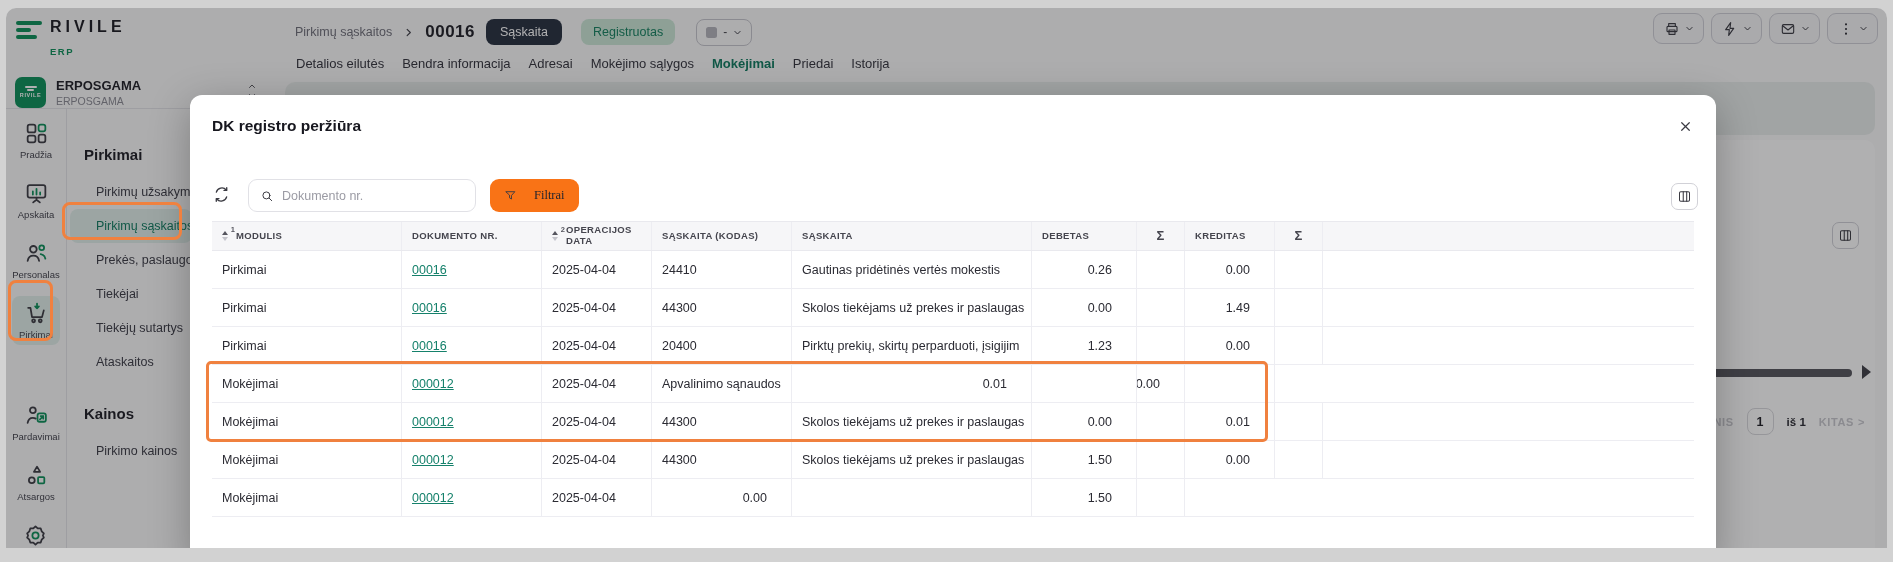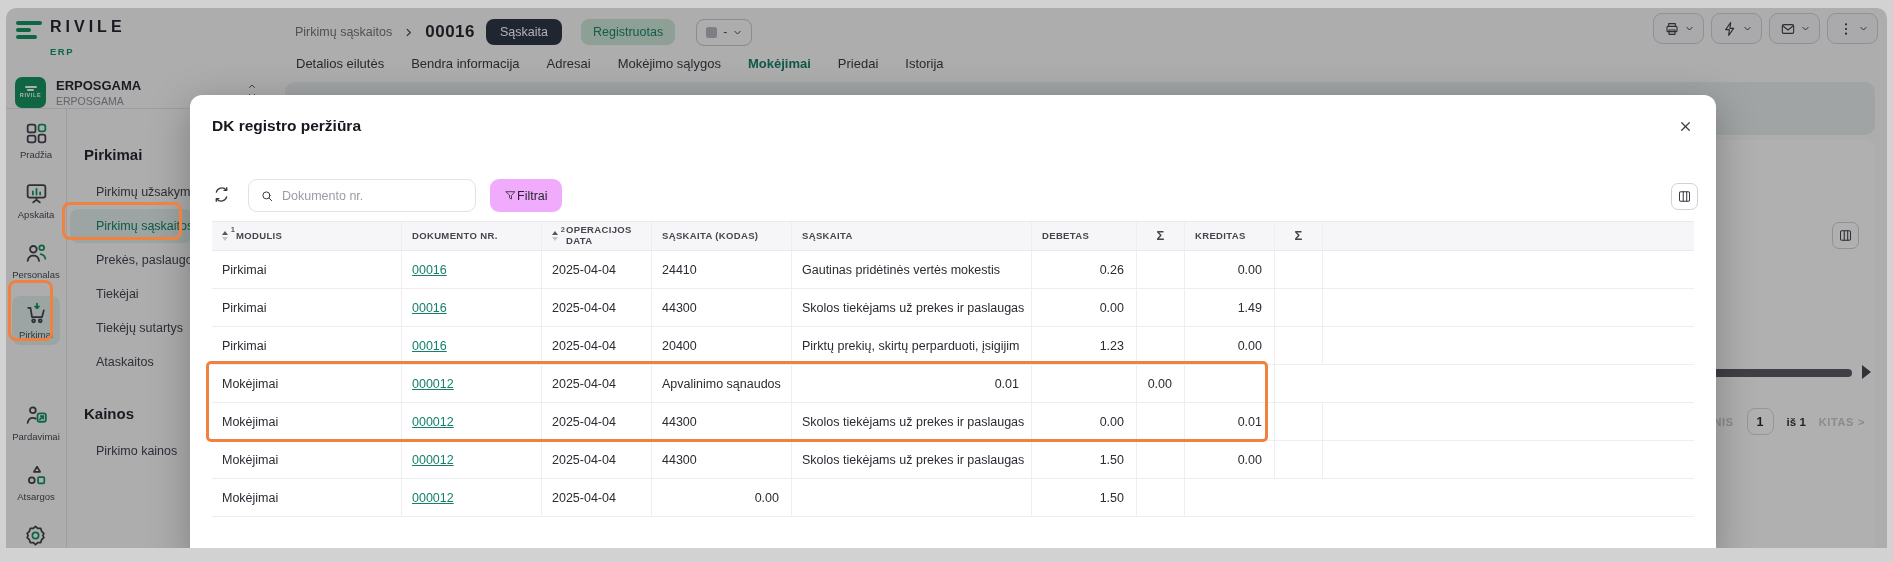--- a/index.html
+++ b/index.html
@@ -54,21 +54,21 @@
   .status-select{margin-left:10px;height:27px;border:1.5px solid #c6c6cd;border-radius:8px;display:flex;align-items:center;gap:6px;padding:0 9px;background:transparent}
   .status-swatch{width:11px;height:11px;border-radius:2.5px;background:#b4b4bb}
   .status-dash{font-size:12px;color:#3f3f46}
   .chev9 svg{width:9px;height:9px}
 
   .actions{position:absolute;right:9px;top:5px;display:flex;gap:7px}
   .action-btn{width:51px;height:31px;border:1.5px solid #cfcfd6;border-radius:9px;background:#f6f6f8;display:flex;align-items:center;justify-content:center;gap:5px}
   .action-btn .icon svg{width:16px;height:16px}
   .action-btn .chev svg{width:9px;height:9px}
 
-  .tabs{position:absolute;left:289px;top:42px;display:flex;gap:25px}
+  .tabs{position:absolute;left:289px;top:42px;display:flex;gap:16px}
   .tab{font-size:13px;color:#33333c;padding:6px 1px 11px}
   .tab.active{color:var(--tab-active);font-weight:bold;border-bottom:3px solid var(--tab-underline)}
 
   
   .toggle-strip{position:absolute;left:279px;top:74px;width:1590px;height:53px;background:#e9edeb;border-radius:10px;display:flex;align-items:center;gap:150px;padding:0 18px;overflow:hidden}
   .toggle-group{display:flex;align-items:center;gap:12px;white-space:nowrap}
   .toggle-pill{width:34px;height:18px;border-radius:9px;background:#d6dbd9;position:relative;flex:none}
   .toggle-pill i{position:absolute;left:2px;top:2px;width:14px;height:14px;border-radius:50%;background:#fff;box-shadow:0 1px 2px rgba(0,0,0,.2)}
   .toggle-label{font-size:12.5px;color:#3f3f48}
   .content-panel{position:absolute;left:279px;top:132px;width:1590px;height:422px;background:#fff;border-radius:10px 10px 0 0}
@@ -88,39 +88,39 @@
   .modal-title{position:absolute;left:22px;top:22px;font-size:15.5px;font-weight:bold;color:#17171f}
   .modal-close{position:absolute;right:22px;top:22px;width:18px;height:18px;color:#2f2f37;display:flex;align-items:center;justify-content:center}
   .modal-close svg{width:13px;height:13px}
   .modal-toolbar{position:absolute;left:22px;top:84px;height:33px;display:flex;align-items:center;gap:14px}
   .refresh-btn{width:22px;height:22px;color:#2f2f37}
   .refresh-btn svg{width:19px;height:19px}
   .search-box{width:228px;height:33px;border:1.5px solid #e1e1e6;border-radius:9px;display:flex;align-items:center;gap:8px;padding:0 11px;background:#fff}
   .search-box .icon svg{width:14px;height:14px}
   .search-box input{border:none;outline:none;flex:1;font-size:12.5px;font-family:inherit;color:#2b2b33;background:transparent}
   .search-box input::placeholder{color:#9b9ba4}
-  .filter-btn{height:33px;border:none;border-radius:9px;background:#f0abfc;display:flex;align-items:center;gap:0;padding:0 14px;font-size:12.5px;color:#26262e;font-family:Liberation Sans, sans-serif}
+  .filter-btn{height:33px;border:none;border-radius:9px;background:#f97316;display:flex;align-items:center;gap:17px;padding:0 14px;font-size:12.5px;color:#26262e;font-family:Liberation Serif, serif}
   .filter-btn .icon svg{width:13px;height:13px}
   .cols-btn{position:absolute;right:18px;top:88px;width:27px;height:27px;border:1.5px solid #d1d1d7;border-radius:7px;background:#fff;display:flex;align-items:center;justify-content:center}
   .cols-btn svg{width:15px;height:15px}
 
   .gl-table{position:absolute;left:22px;top:126px;width:1482px}
   .gl-hrow,.gl-row{display:grid;grid-template-columns:190px 140px 110px 140px 240px 105px 48px 90px 48px 1fr}
   .gl-hrow{height:30px;background:#f6f6f8;border-top:1px solid #e9e9ee;border-bottom:1px solid #e9e9ee}
   .gl-hcell{display:flex;align-items:center;padding:0 10px;font-size:9.5px;font-weight:bold;letter-spacing:.35px;color:#45454e;text-transform:uppercase;border-right:1px solid #ededf2;line-height:1.15}
   .gl-hcell.num{justify-content:flex-start;padding-right:12px}
   .gl-hcell.sig{justify-content:center;font-size:13px;font-weight:bold;text-transform:none}
   .gl-hcell.fill{border-right:none}
   .sort{display:inline-flex;flex-direction:column;gap:2px;margin-right:7px;position:relative;flex:none;width:7px}
   .sort .up{width:0;height:0;border-left:3.5px solid transparent;border-right:3.5px solid transparent;border-bottom:4px solid #55555e}
   .sort .dn{width:0;height:0;border-left:3.5px solid transparent;border-right:3.5px solid transparent;border-top:4px solid #c3c3ca}
   .sort .n{position:absolute;top:-5px;right:-6px;font-size:7.5px;font-weight:bold;color:#55555e;letter-spacing:0}
   .gl-row{height:38px;border-bottom:1px solid #ededf2;font-size:12.5px;color:#2b2b33}
   .gl-cell{display:flex;align-items:center;padding:0 10px;border-right:1px solid #ededf2;overflow:hidden;white-space:nowrap}
-  .gl-cell.num{justify-content:flex-end;padding-right:12px}
+  .gl-cell.num{justify-content:flex-end;padding-right:24px}
   .gl-cell.fill{border-right:none}
   .gl-cell a{color:var(--link-green);text-decoration:underline}
 
   
   .annotation{position:absolute;border:3px solid var(--annotation-orange);border-radius:8px;z-index:70;pointer-events:none}
   .ann-rail{left:2px;top:272px;width:45px;height:61px}
   .ann-subnav{left:56px;top:194px;width:120px;height:38px}
   .ann-rows{left:200px;top:353px;width:1062px;height:81px;border-radius:5px}
 
   .icon{display:inline-flex}

